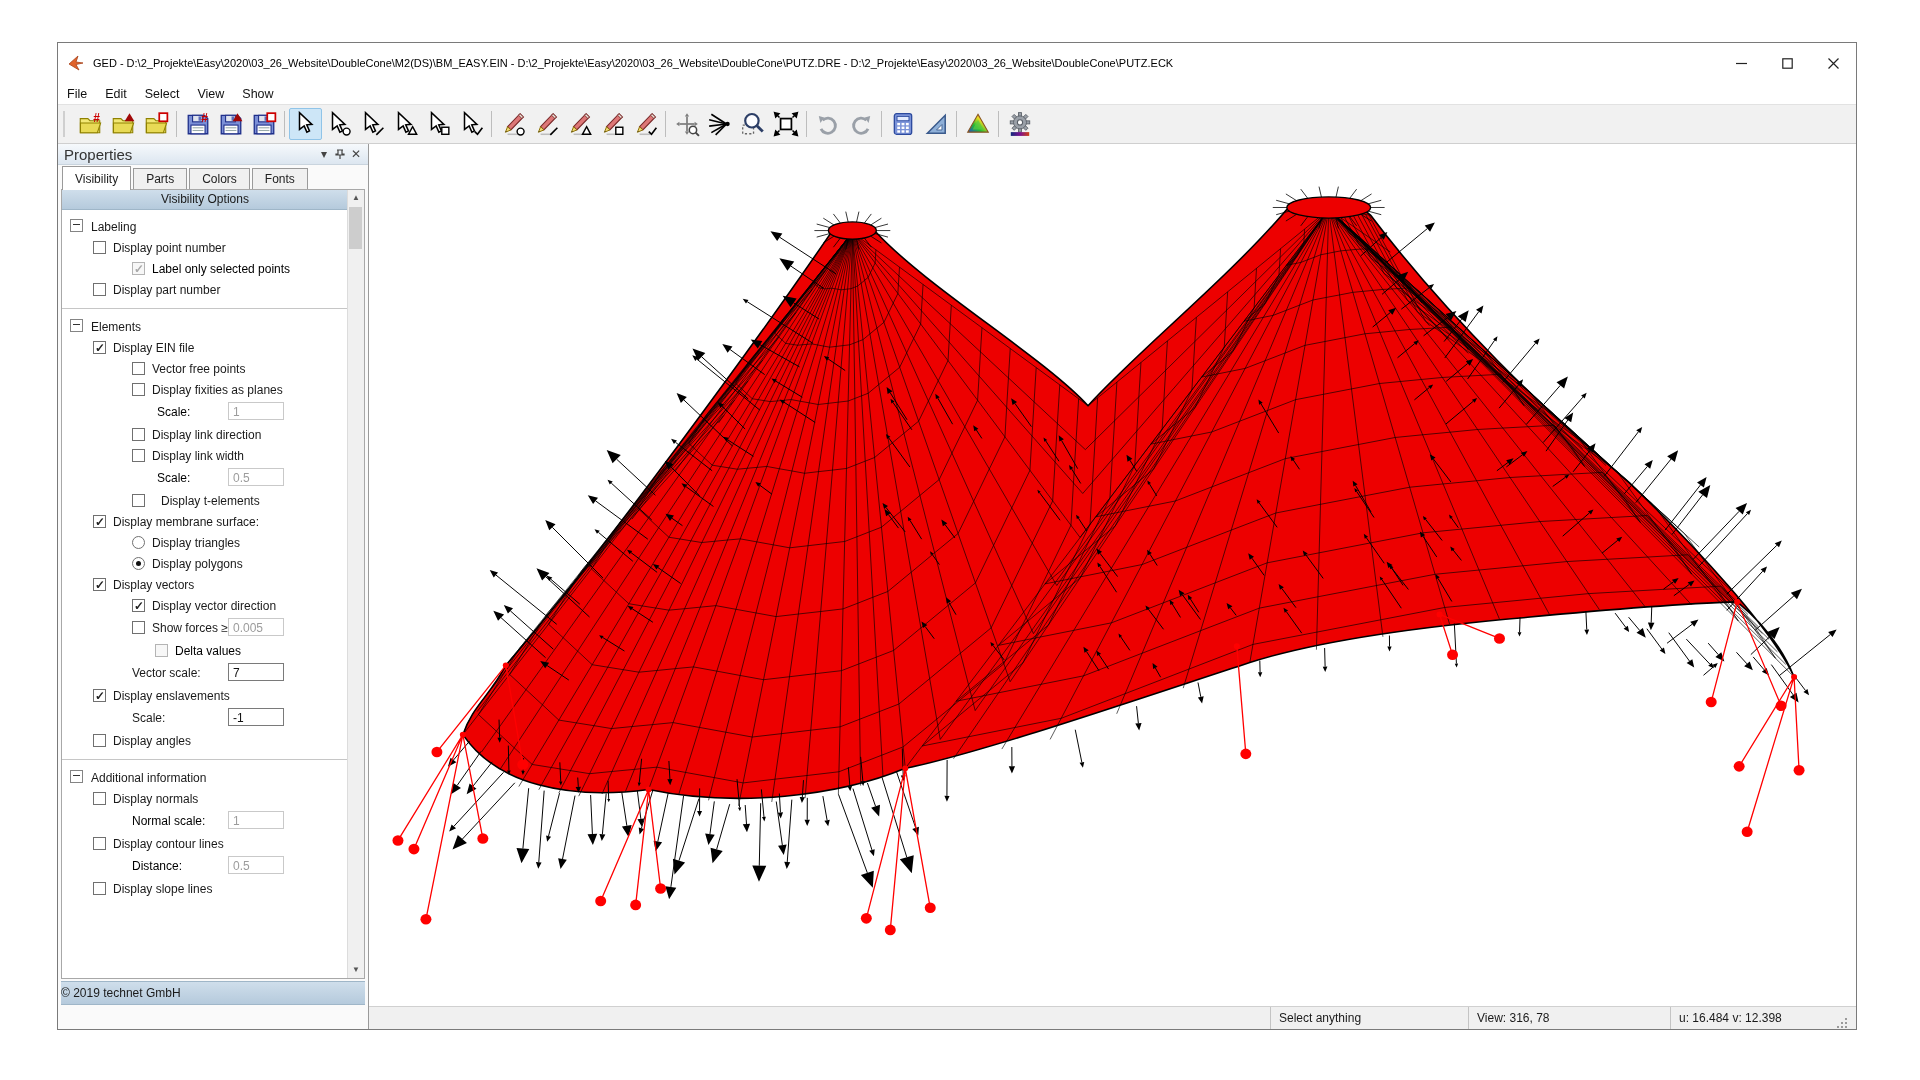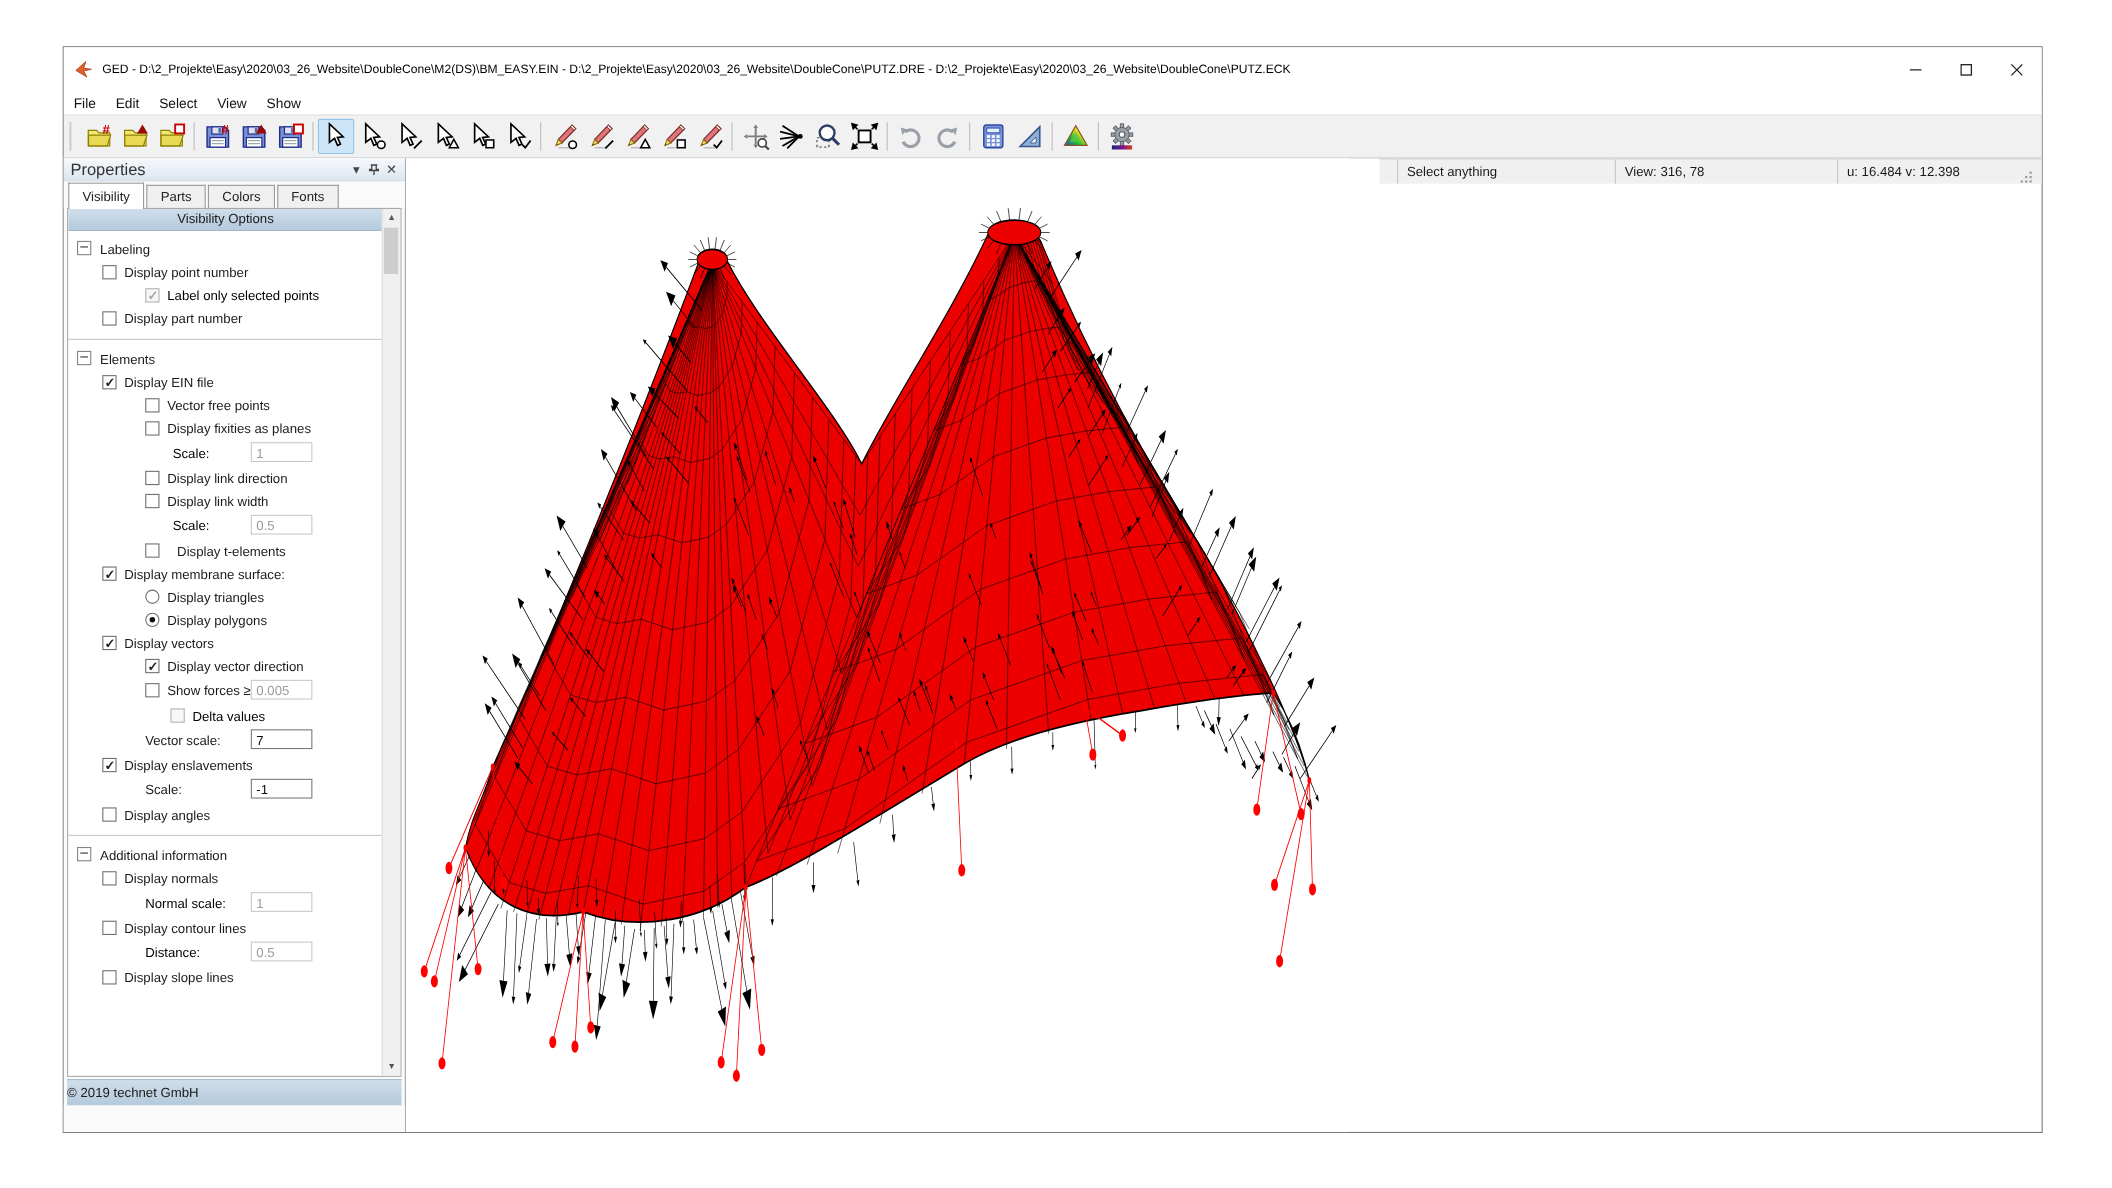--- a/index.html
+++ b/index.html
@@ -59,21 +59,21 @@
   .inprow{height:24px;line-height:22px;position:relative;}
   
   .vscroll{position:absolute;right:0;top:0;bottom:0;width:16px;background:#f0f0f0;border-left:1px solid #dcdcdc;}
   .sarrow{position:absolute;left:0;width:16px;height:16px;color:#555;font-size:8px;text-align:center;line-height:16px;}
   .sarrow.up{top:0;}.sarrow.down{bottom:0;}
   .sthumb{position:absolute;left:1px;top:17px;width:13px;height:42px;background:#cdcdcd;}
   .pfoot{height:22px;background:linear-gradient(#cfdeeb,#b5cadc);border-top:1px solid #9fb6c8;border-bottom:1px solid #9fb6c8;
     text-align:left;line-height:22px;margin:2px 3px 0 3px;flex:0 0 auto;}
   .pgap{height:24px;flex:0 0 auto;background:#fafafa;}
   
-  .rightcol{flex:1;display:flex;min-width:0;gap:28px;}
+  .rightcol{flex:1;display:flex;flex-direction:column;min-width:0;gap:28px;}
   .canvas{flex:1;background:#fff;position:relative;min-height:0;}
   .canvas svg{position:absolute;left:0;top:0;width:100%;height:100%;}
   .statusbar{height:22px;background:#f0f0f0;border-top:1px solid #d0d0d0;display:flex;align-items:stretch;
     font-size:12px;color:#1a1a1a;flex:0 0 auto;}
   .scell{border-right:1px solid #c4c4c4;display:flex;align-items:center;padding:0 8px;box-sizing:border-box;}
   .scell.first{flex:1;border-right:1px solid #c4c4c4;}
   .grip{margin-left:auto;width:12px;height:12px;align-self:flex-end;}
 </style>
 </head>
 <body>

